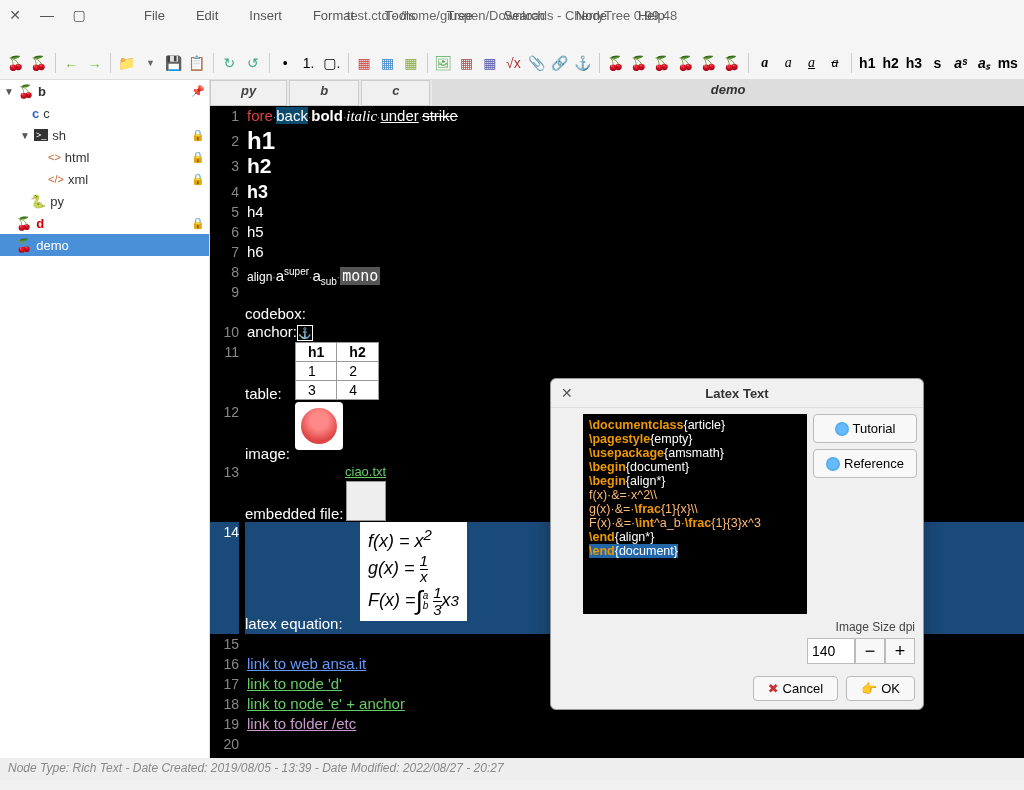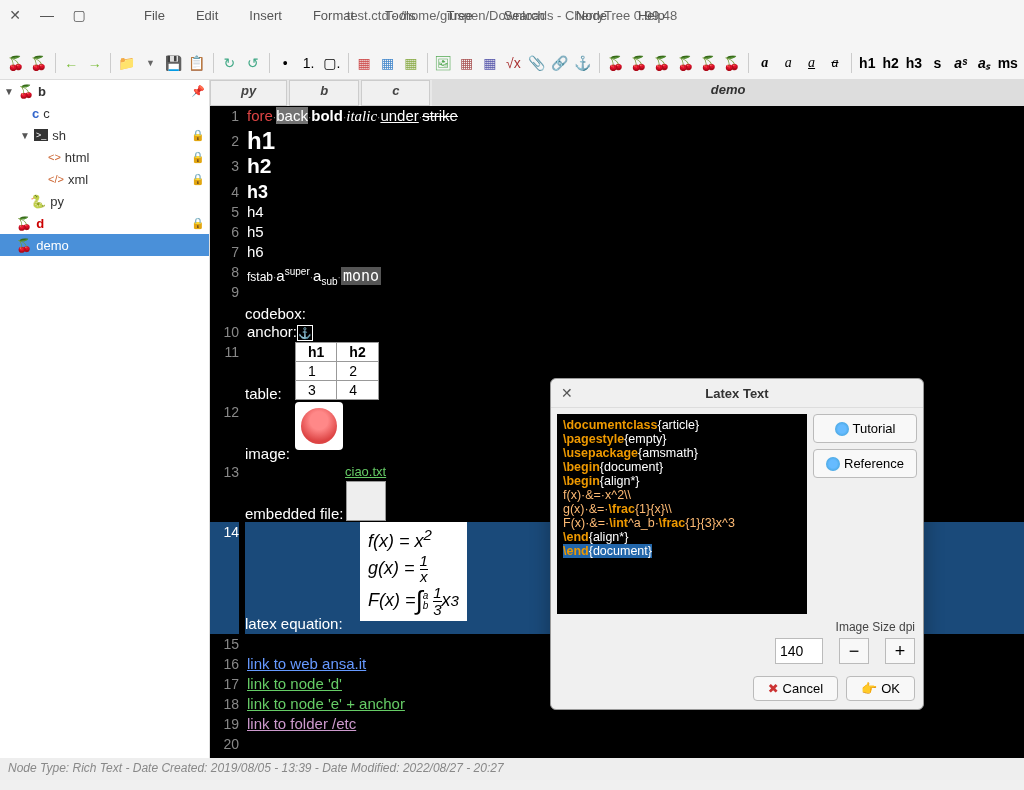--- a/index.html
+++ b/index.html
@@ -24,21 +24,21 @@
 .tab { padding: 2px 30px; border: 1px solid #ccc; background: #f0f0f0; font-style: italic; font-weight: bold; color: #444; text-align: center; margin-right: 2px; }
 .node-title { background: #ddd; color: #333; text-align: center; padding: 2px; font-style: italic; font-weight: bold; }
 .editor { flex: 1; display: flex; background: #000; overflow: hidden; position: relative; }
 .gutter { width: 35px; background: #000; color: #888; text-align: right; padding-right: 6px; font-family: monospace; font-size: 14px; }
 .gutter div { height: 20px; line-height: 20px; }
 .gutter .tall { height: 30px; line-height: 30px; }
 .content { flex: 1; color: #fff; font-family: sans-serif; font-size: 15px; position: relative; }
 .line { height: 20px; line-height: 20px; padding-left: 2px; }
 .line.tall { height: 30px; line-height: 30px; }
 .fore { color: #d44; }
-.back { background: #737373; color: #fff; }
+.back { background: #0c4a6e; color: #fff; }
 .bold { font-weight: bold; }
 .italic { font-style: italic; font-family: Liberation Serif, serif; }
 .under { text-decoration: underline; }
 .strike { text-decoration: line-through; }
 .h1 { font-size: 24px; font-weight: bold; }
 .h2 { font-size: 21px; font-weight: bold; }
 .h3 { font-size: 18px; font-weight: bold; }
 .mono { font-family: monospace; background: #555; padding: 0 2px; }
 .sup { font-size: 10px; vertical-align: super; }
 .sub { font-size: 10px; vertical-align: sub; }
@@ -62,30 +62,30 @@
 .latex-label { position: absolute; bottom: 2px; left: 0; color: #fff; }
 .link-line { color: #6c6; text-decoration: underline; }
 .link-web { color: #69f; text-decoration: underline; }
 .status { height: 22px; background: #eee; color: #888; font-size: 12px; padding: 3px 8px; font-style: italic; }
 
 
 .dialog { position: absolute; left: 550px; top: 378px; width: 374px; background: #f0f0f0; border: 1px solid #999; border-radius: 6px; box-shadow: 0 4px 20px rgba(0,0,0,0.3); }
 .dialog-header { display: flex; align-items: center; padding: 6px 10px; border-bottom: 1px solid #ddd; }
 .dialog-close { font-size: 14px; color: #555; margin-right: auto; }
 .dialog-title { position: absolute; left: 50%; transform: translateX(-50%); font-size: 13px; color: #333; font-weight: bold; }
-.dialog-body { display: flex; padding: 6px; gap: 6px; }
+.dialog-body { display: flex; padding: 6px; gap: 6px; margin-left: 26px; }
 .latex-editor { flex: 1; background: #000; padding: 4px 6px; font-family: monospace; font-size: 12.5px; color: #fff; height: 200px; overflow: hidden; }
 .latex-editor .cmd { color: #e90; font-weight: bold; }
 .latex-editor .txt { color: #fff; }
 .latex-editor .grn { color: #fdba74; }
 .latex-editor .selrow { background: #26a; display: inline; }
 .side-buttons { display: flex; flex-direction: column; gap: 6px; width: 104px; }
 .sbtn { background: #f8f8f8; border: 1px solid #bbb; border-radius: 4px; padding: 6px 4px; font-size: 13px; display: flex; align-items: center; justify-content: center; gap: 4px; }
 .dpi-row { text-align: right; padding: 0 8px; font-size: 12px; color: #444; }
-.dpi-ctrl { display: flex; justify-content: flex-end; padding: 4px 8px; gap: 16px; }
+.dpi-ctrl { display: flex; justify-content: flex-end; padding: 4px 8px; gap: 0; }
 .dpi-input { width: 48px; border: 1px solid #bbb; padding: 4px; font-size: 14px; }
 .dpi-btn { width: 30px; border: 1px solid #bbb; background: #f8f8f8; font-size: 18px; display: flex; align-items: center; justify-content: center; }
 .dialog-footer { display: flex; justify-content: flex-end; gap: 8px; padding: 8px; }
 .fbtn { background: #f8f8f8; border: 1px solid #bbb; border-radius: 4px; padding: 4px 14px; font-size: 13px; display: flex; align-items: center; gap: 4px; }
 .world-icon { width: 14px; height: 14px; border-radius: 50%; background: radial-gradient(circle, #6bf 40%, #39c 100%); display: inline-block; }
 </style>
 </head>
 <body>
 
 <div class="titlebar">
@@ -244,21 +244,21 @@
         <div class="line">
           <span class="fore">fore</span><span class="dot">·</span><span class="back">back</span><span class="dot">·</span><span class="bold">bold</span><span class="dot">·</span><span class="italic">italic</span><span class="dot">·</span><span class="under">under</span><span class="dot">·</span><span class="strike">strike</span>
         </div>
         <div class="line tall"><span class="h1">h1</span></div>
         <div class="line" style="height:26px"><span class="h2">h2</span></div>
         <div class="line"><span class="h3">h3</span></div>
         <div class="line"><span>h4</span></div>
         <div class="line"><span>h5</span></div>
         <div class="line"><span>h6</span></div>
         <div class="line">
-          <span style="font-size:12px">fstab</span><span class="dot">·</span><span>a</span><span class="sup">super</span><span class="dot">·</span><span>a</span><span class="sub">sub</span><span class="dot">·</span><span class="mono">mono</span>
+          <span style="font-size:12px">align</span><span class="dot">·</span><span>a</span><span class="sup">super</span><span class="dot">·</span><span>a</span><span class="sub">sub</span><span class="dot">·</span><span class="mono">mono</span>
         </div>
         <div style="height:40px; position:relative;">
           <div style="position:absolute;bottom:0;left:0">codebox:</div>
         </div>
         <div class="line"><span>anchor:</span><span class="anchor-icon">⚓</span></div>
         <div style="height:60px;position:relative;">
           <table class="table-widget">
             <tbody>
                 <tr>
                   <th>h1</th>

